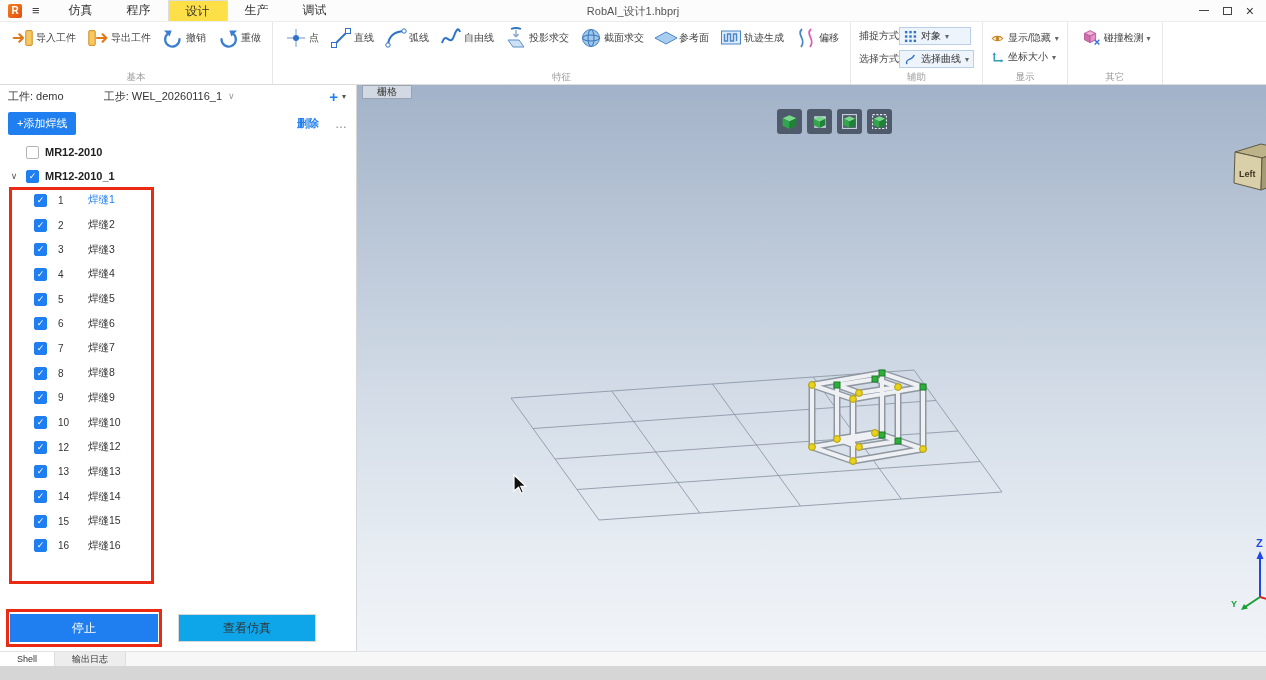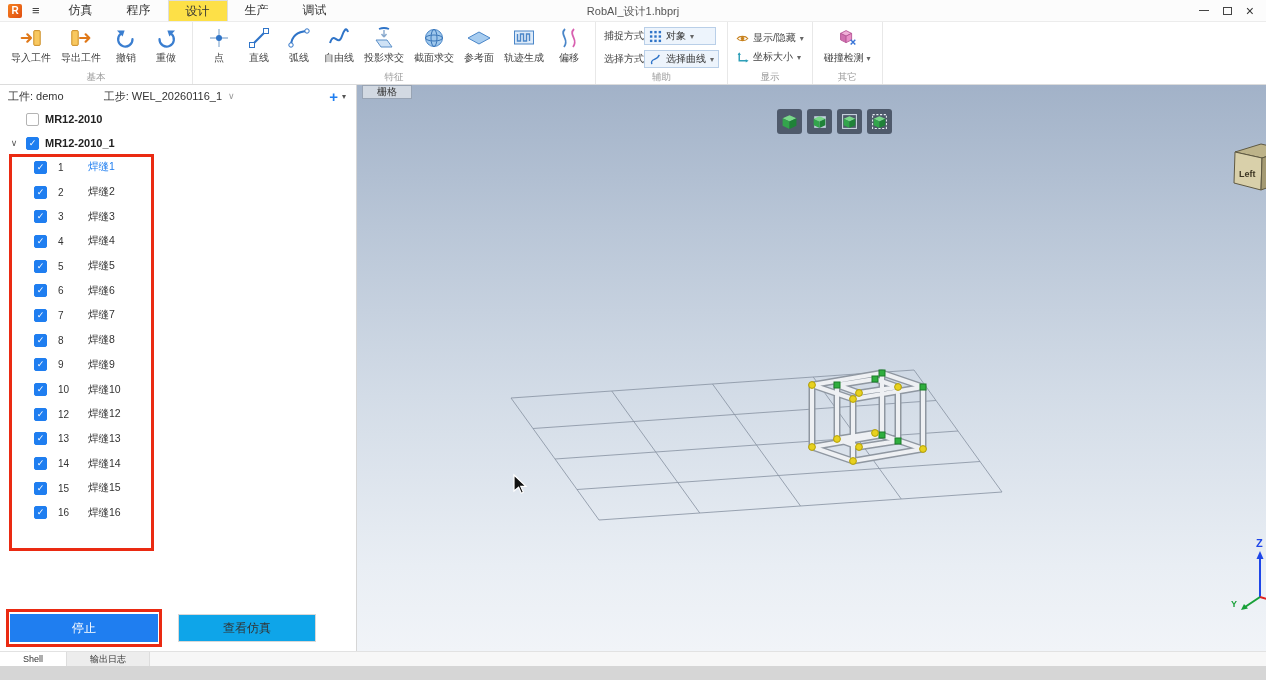--- a/index.html
+++ b/index.html
@@ -18,21 +18,21 @@
   .win-controls{margin-left:auto;display:flex;align-items:center;gap:14px;padding-right:12px}
   .wc-min{width:10px;height:1px;background:#444;display:inline-block}
   .wc-max{width:9px;height:8px;border:1px solid #444;display:inline-block}
   .wc-close{font-size:14px;color:#333;line-height:1}
 
   
   .ribbon{height:63px;flex:none;background:#fff;border-bottom:1px solid #dcdcdc;display:flex}
   .rb-group{display:flex;flex-direction:column;border-right:1px solid #e8e8e8;padding:2px 6px 0}
   .rb-items{display:flex;flex:1;align-items:flex-start}
   .rb-glabel{font-size:9.5px;color:#999;text-align:center;height:13px;line-height:11px}
-  .rb-btn{display:flex;flex-direction:column;align-items:center;padding:2px 5px;gap:1px;min-width:40px}
+  .rb-btn{display:flex;align-items:center;padding:2px 5px;gap:1px;min-width:40px}
   .rb-btn svg{width:24px;height:24px;flex:none}
   .rb-btn-label{font-size:10px;color:#444;white-space:nowrap}
   .rb-rows{display:flex;flex-direction:column;gap:5px;justify-content:center;flex:1;padding:3px 2px}
   .rb-row{display:flex;align-items:center;font-size:10px;color:#444;white-space:nowrap}
   .combo{display:flex;align-items:center;gap:4px;background:#edf4fc;border:1px solid #b9cfe8;padding:1px 4px;min-width:72px;font-size:10px;color:#333}
   .caret{font-size:8px;color:#666}
   .rb-row svg{width:13px;height:13px;flex:none}
   .flat-drop{display:flex;align-items:center;gap:4px}
 
   
@@ -70,21 +70,21 @@
   .viewport{flex:1;position:relative;overflow:hidden;background:linear-gradient(180deg,#a2b2c8 0%,#b9c6d7 25%,#d3dce7 55%,#e9eef4 85%,#f1f4f8 100%)}
   .vp-tab{position:absolute;left:5px;top:0;height:14px;padding:0 14px;font-size:10px;color:#333;background:#d2d9e2;border:1px solid #98a4b4;display:flex;align-items:center;z-index:3}
   .view-toolbar{position:absolute;left:420px;top:24px;display:flex;gap:5px;z-index:3}
   .vt-btn{width:25px;height:25px;border-radius:3px;background:rgba(56,66,82,.8);display:flex;align-items:center;justify-content:center}
   .vt-btn svg{width:17px;height:17px}
   .nav-cube{position:absolute;left:868px;top:52px;z-index:3}
   .scene{position:absolute;inset:0}
 
   
   .statusbar{height:15px;flex:none;background:#f7f7f7;border-top:1px solid #e2e2e2;display:flex}
-  .status-tab{font-size:9px;color:#333;padding:0 23px;display:flex;align-items:center;border-right:1px solid #ddd;background:#fff}
+  .status-tab{font-size:9px;color:#333;padding:0 17px;display:flex;align-items:center;border-right:1px solid #ddd;background:#fff}
   .status-tab.inactive{background:#ededed}
   .bottom-strip{height:14px;flex:none;background:#d6d6d6}
 </style>
 </head>
 <body>
 
 <div class="window">
 
   <div class="titlebar">
     <div class="logo">R</div>
@@ -303,20 +303,25 @@
 
   <div class="main">
 
     <div class="sidebar">
       <div class="sb-header">
         <span>工件: demo</span>
         <span class="sb-workstep">工步: WEL_20260116_1</span>
         <span class="sb-chevron">∨</span>
         <span class="sb-plus">+</span>
         <span class="sb-caret">▾</span>
+      </div>
+      <div class="sb-toolbar">
+        <button class="btn-add">+添加焊线</button>
+        <span class="link-del">删除</span>
+        <span class="link-more">…</span>
       </div>
 
       <div class="tree-row">
         <span class="tree-exp"></span>
         <span class="cb"></span>
         <span class="tree-label">MR12-2010</span>
       </div>
       <div class="tree-row">
         <span class="tree-exp">∨</span>
         <span class="cb checked"></span>

